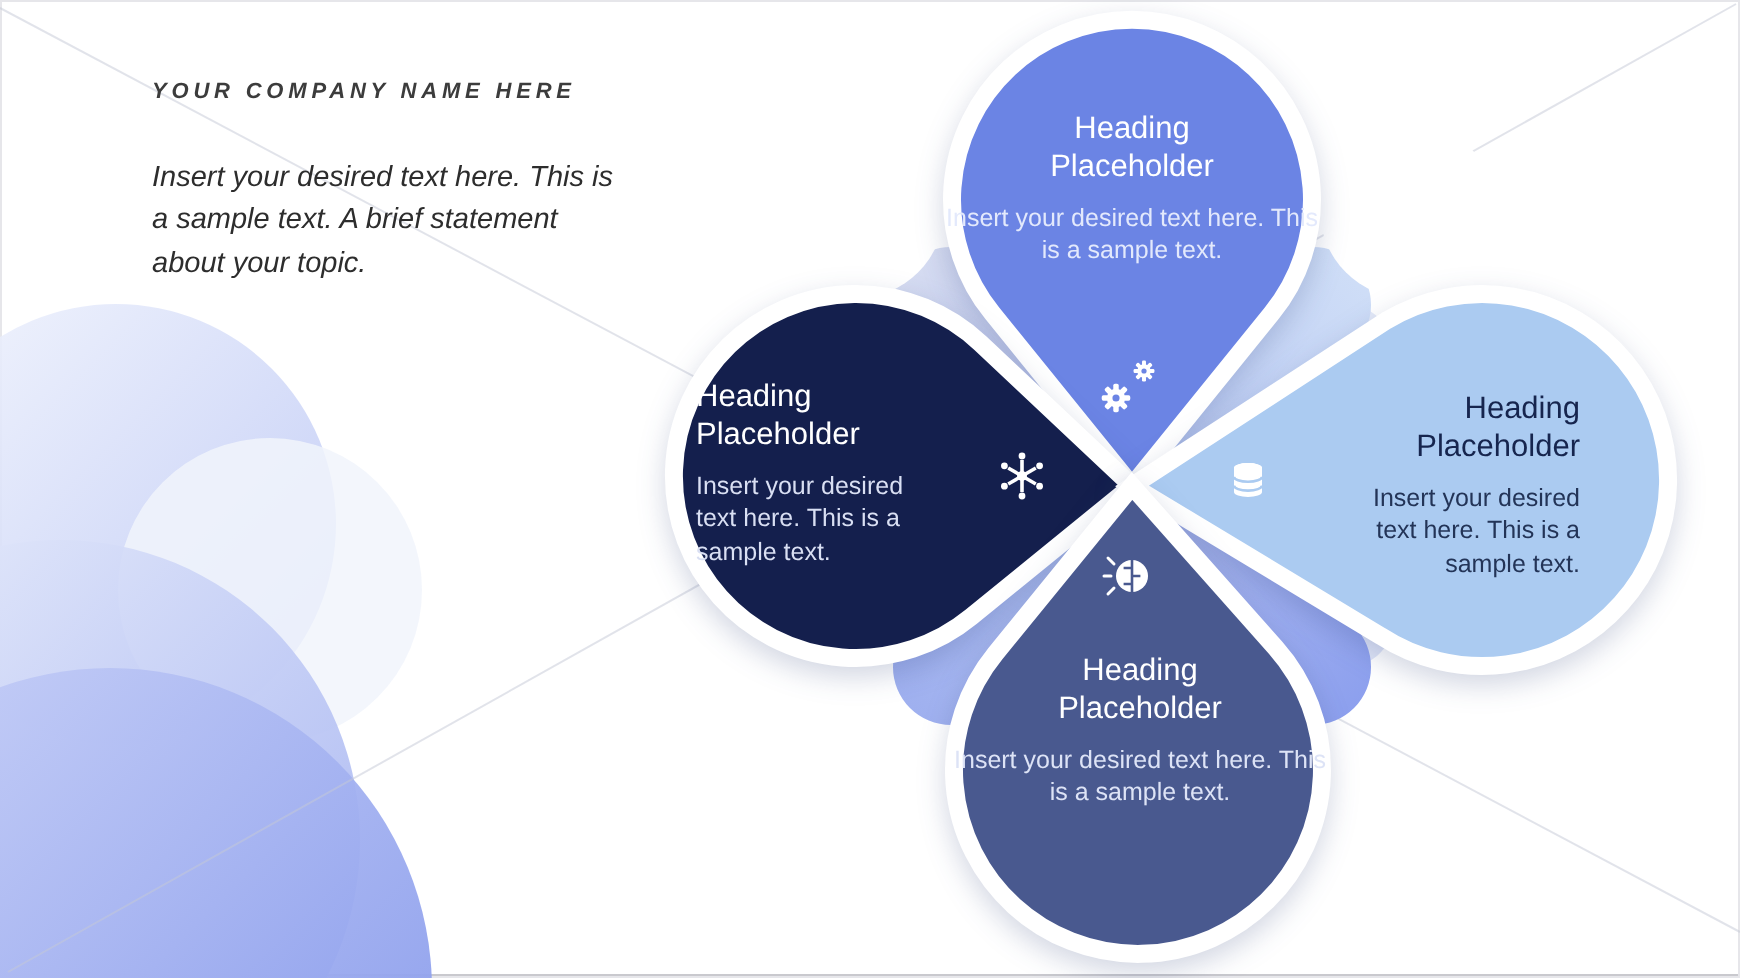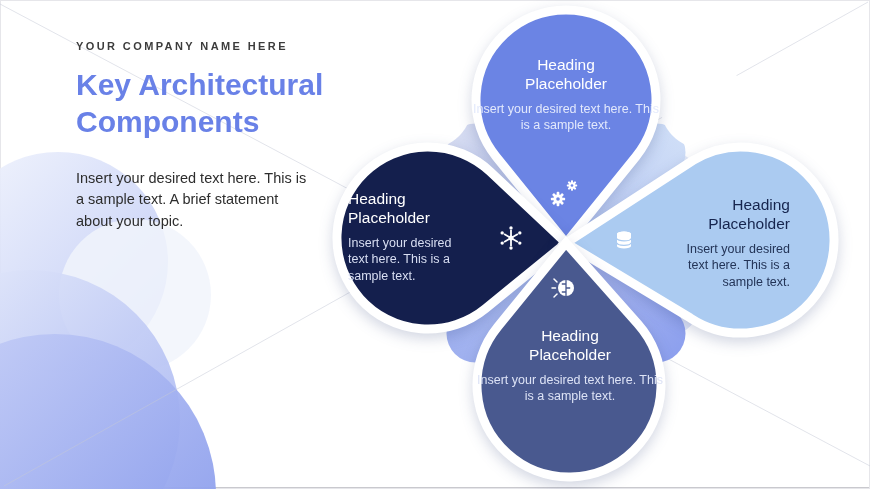--- a/index.html
+++ b/index.html
@@ -2,21 +2,21 @@
 <html><head>
 <meta charset="utf-8">
 <style>
   html,body{margin:0;padding:0;background:#ffffff;}
   body{width:870px;height:489px;overflow:hidden;font-family:"Liberation Sans",sans-serif;}
   .slide{position:relative;width:870px;height:489px;background:#ffffff;overflow:hidden;
          box-shadow:inset 0 0 0 1px #e6e6ea, inset 0 -2px 0 #c9c9ce;}
   svg.stage{position:absolute;left:0;top:0;}
   .petal{filter:drop-shadow(0 5px 7px rgba(30,50,110,0.20));}
 
-  .header{position:absolute;left:76px;top:40px;width:300px;}
+  .header{position:absolute;left:76px;top:40px;width:300px;font-style:italic;}
   .company{font-size:11px;font-weight:600;letter-spacing:2.4px;color:#3c3c3c;}
   .title{margin:15px 0 0 0;font-size:30px;line-height:1.23;font-weight:700;color:#6981e7;width:310px;}
   .desc{margin:27px 0 0 0;font-size:14.5px;line-height:1.48;color:#2d2d2d;width:232px;}
 
   .ptext{position:absolute;}
   .pheading{font-size:15.5px;font-weight:400;line-height:1.22;color:#ffffff;}
   .pbody{margin-top:7px;font-size:12.5px;line-height:1.32;color:#e3e9fc;}
   .ptext--top{left:456px;top:56px;width:220px;text-align:center;}
   .ptext--top .pheading,.ptext--bottom .pheading{width:130px;margin:0 auto;}
   .ptext--top .pbody,.ptext--bottom .pbody{width:198px;margin-left:auto;margin-right:auto;margin-top:7px;}
@@ -146,21 +146,20 @@
         <line x1="-9.5" y1="0" x2="-13" y2="0"></line>
         <line x1="-8" y1="6" x2="-11" y2="9"></line>
       </g>
       <circle cx="1" cy="0" r="8" fill="#ffffff"></circle>
       <path d="M 1 -8 L 1 8 M -3.2 -4 L 1 -4 M -3.2 4 L 1 4 M 1 0 L 5.2 0" stroke="#49598f" stroke-width="1.3" fill="none"></path>
     </g>
   </svg>
 
   <div class="header">
     <div class="company">YOUR COMPANY NAME HERE</div>
-    <h1 class="title">Key Architectural Components</h1>
     <p class="desc">Insert your desired text here. This is a sample text. A brief statement about your topic.</p>
   </div>
 
   <div class="ptext ptext--top">
     <div class="pheading">Heading Placeholder</div>
     <div class="pbody">Insert your desired text here. This is a sample text.</div>
   </div>
 
   <div class="ptext ptext--left">
     <div class="pheading">Heading Placeholder</div>

